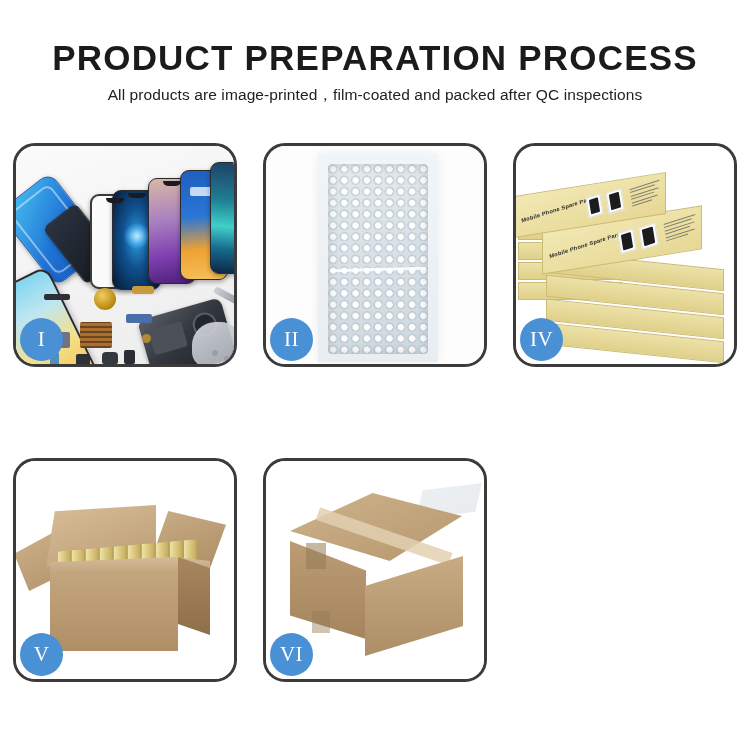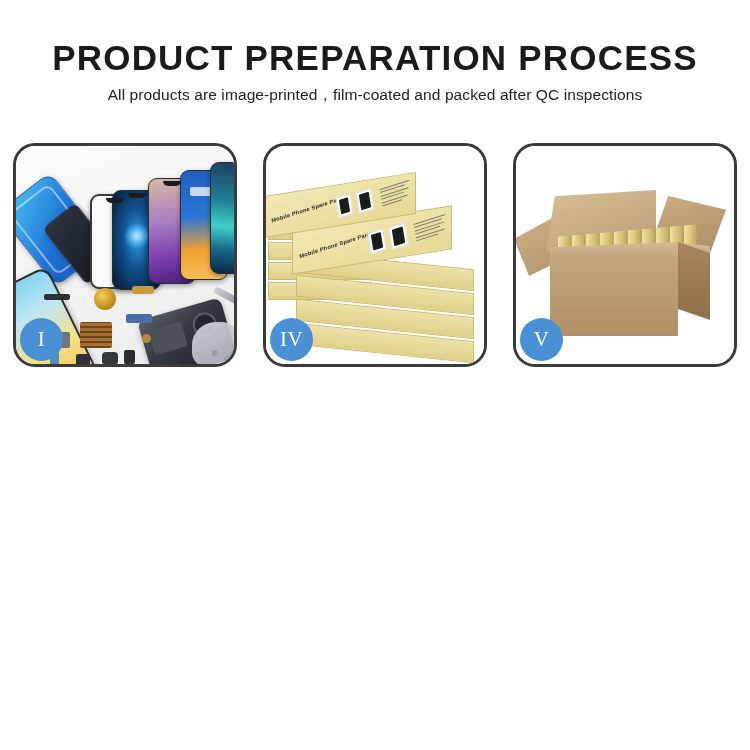--- a/index.html
+++ b/index.html
@@ -262,20 +262,29 @@
       <div class="screwdriver"></div>
       <div class="tool-hand"></div>
       <div class="screws">
         <i style="left:0;top:0"></i>
           <i style="left:12px;top:6px"></i>
       </div>
     </div>
     <div class="badge">I</div>
   </div>
 
+  <div class="panel">
+    <div class="panel-inner">
+      <div class="bw-bg"></div>
+      <div class="bw-sheet"></div>
+      <div class="bw-pack"></div>
+      <div class="bw-seam"></div>
+    </div>
+    <div class="badge">II</div>
+  </div>
 
 
   <div class="panel">
     <div class="panel-inner">
       <div class="b4-bg"></div>
       <div class="stack">
 
         <div class="sbox" style="left:2px;top:62px;width:104px;height:18px;"></div>
         <div class="sbox" style="left:2px;top:82px;width:104px;height:18px;"></div>
         <div class="sbox" style="left:2px;top:102px;width:104px;height:18px;"></div>
@@ -344,14 +353,27 @@
         <i style="left:112px"></i>
           <i style="left:126px"></i>
       </div>
       <div class="c5-rim"></div>
       <div class="c5-side"></div>
       <div class="c5-body"></div>
     </div>
     <div class="badge">V</div>
   </div>
 
+  <div class="panel">
+    <div class="panel-inner">
+      <div class="b6-bg"></div>
+      <div class="c6-wrap"></div>
+      <div class="c6-top"></div>
+      <div class="c6-tape"></div>
+      <div class="c6-left"></div>
+      <div class="c6-right"></div>
+      <div class="c6-seam"></div>
+      <div class="c6-seam2"></div>
+    </div>
+    <div class="badge">VI</div>
+  </div>
 
 </div>
 
 </body></html>

